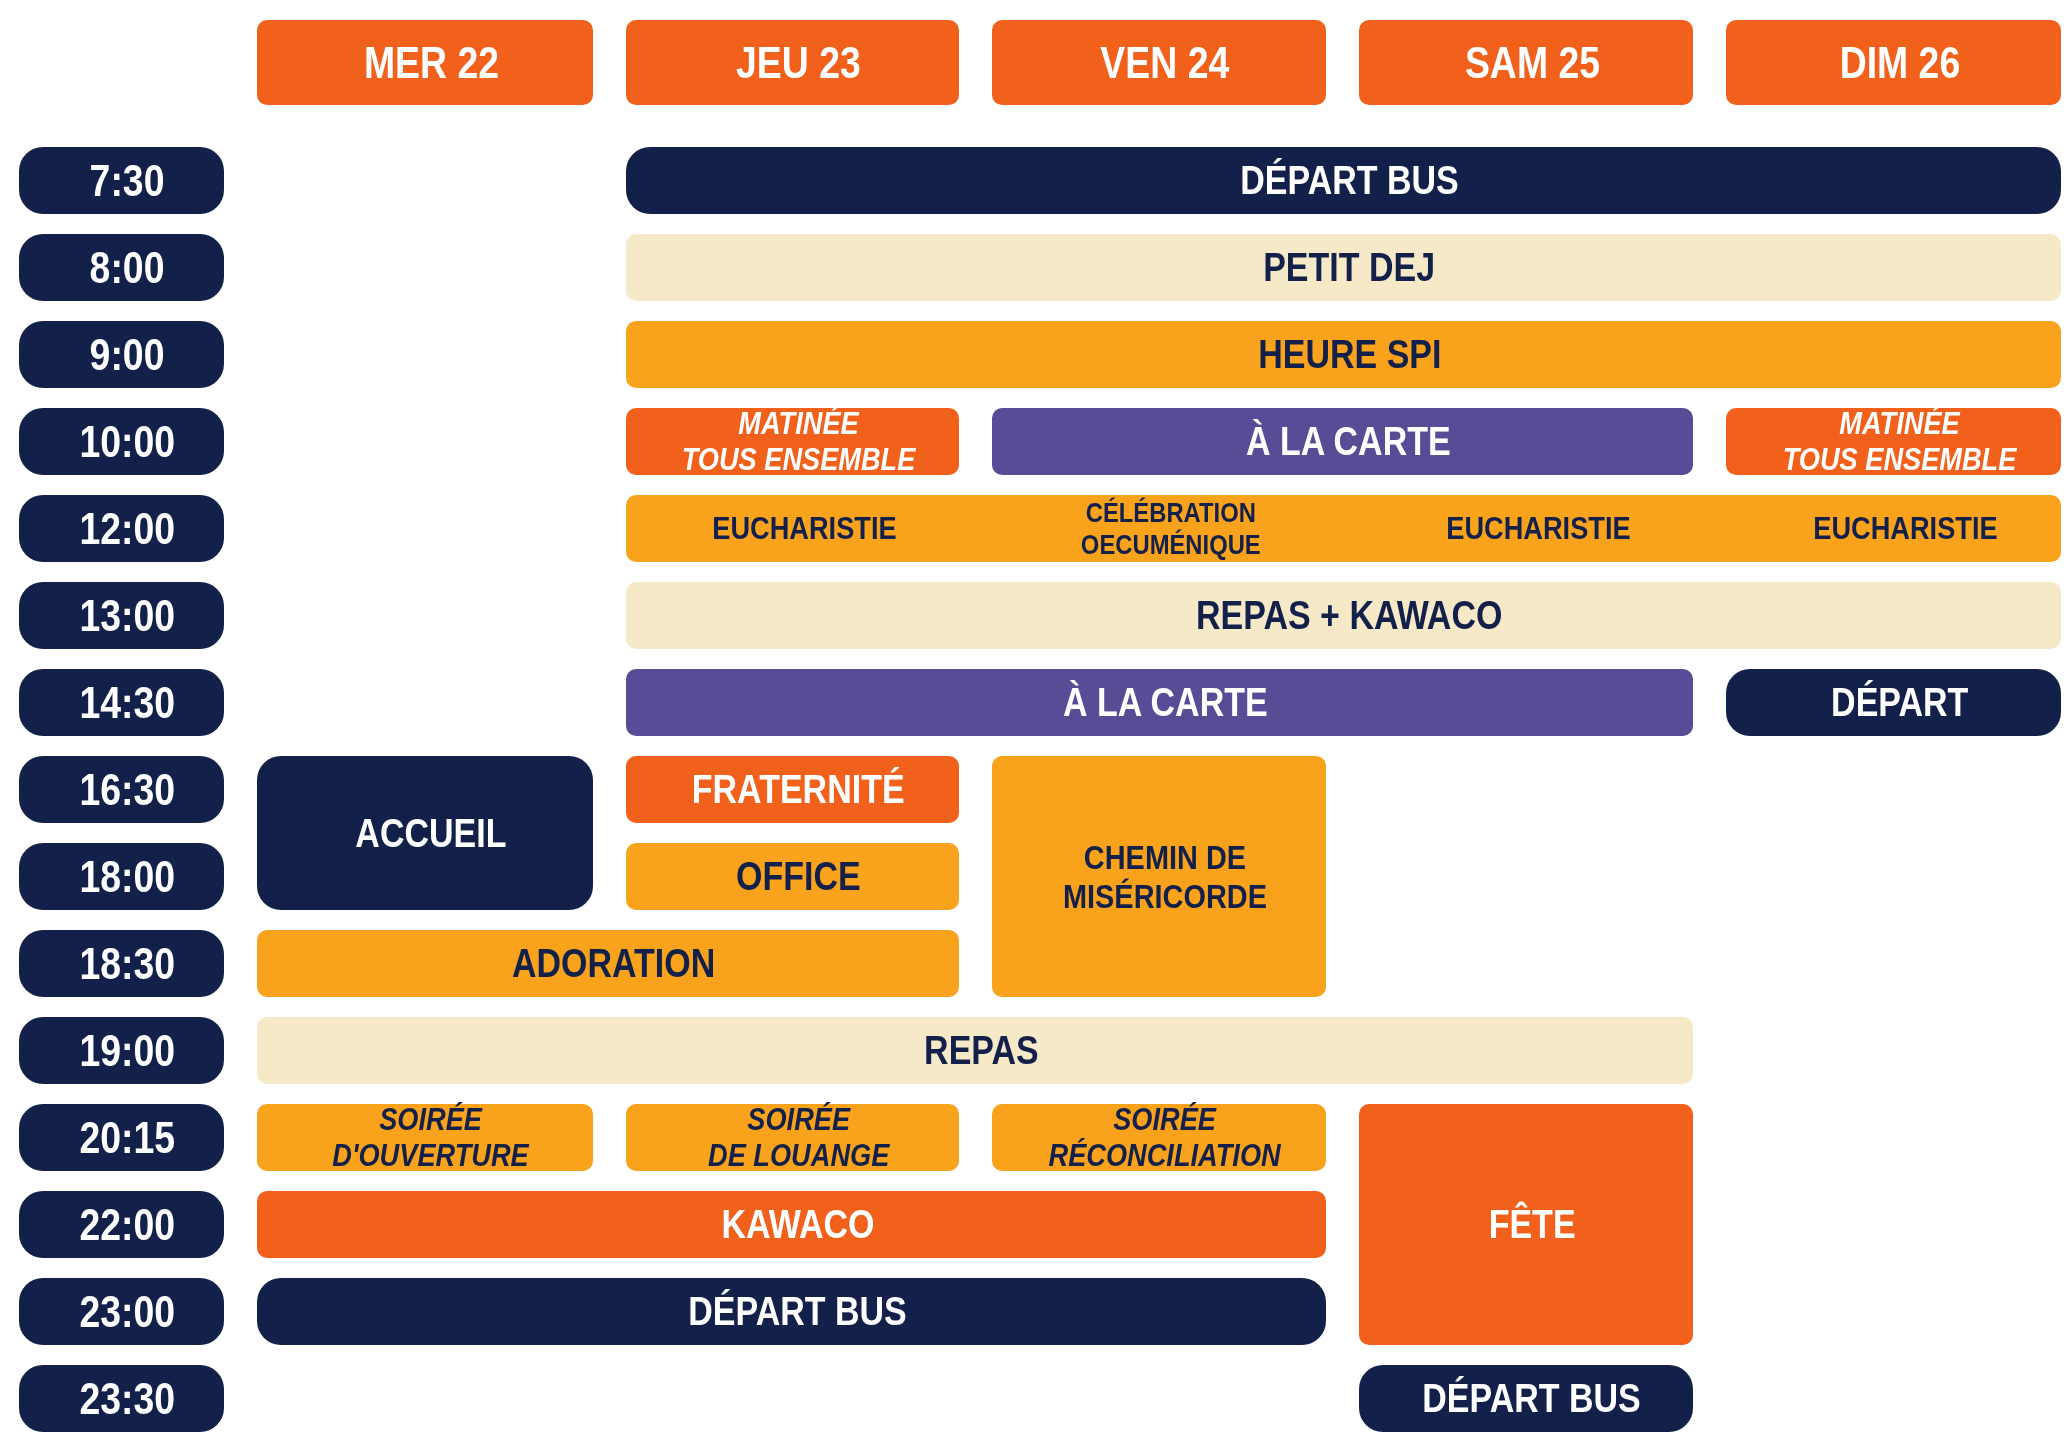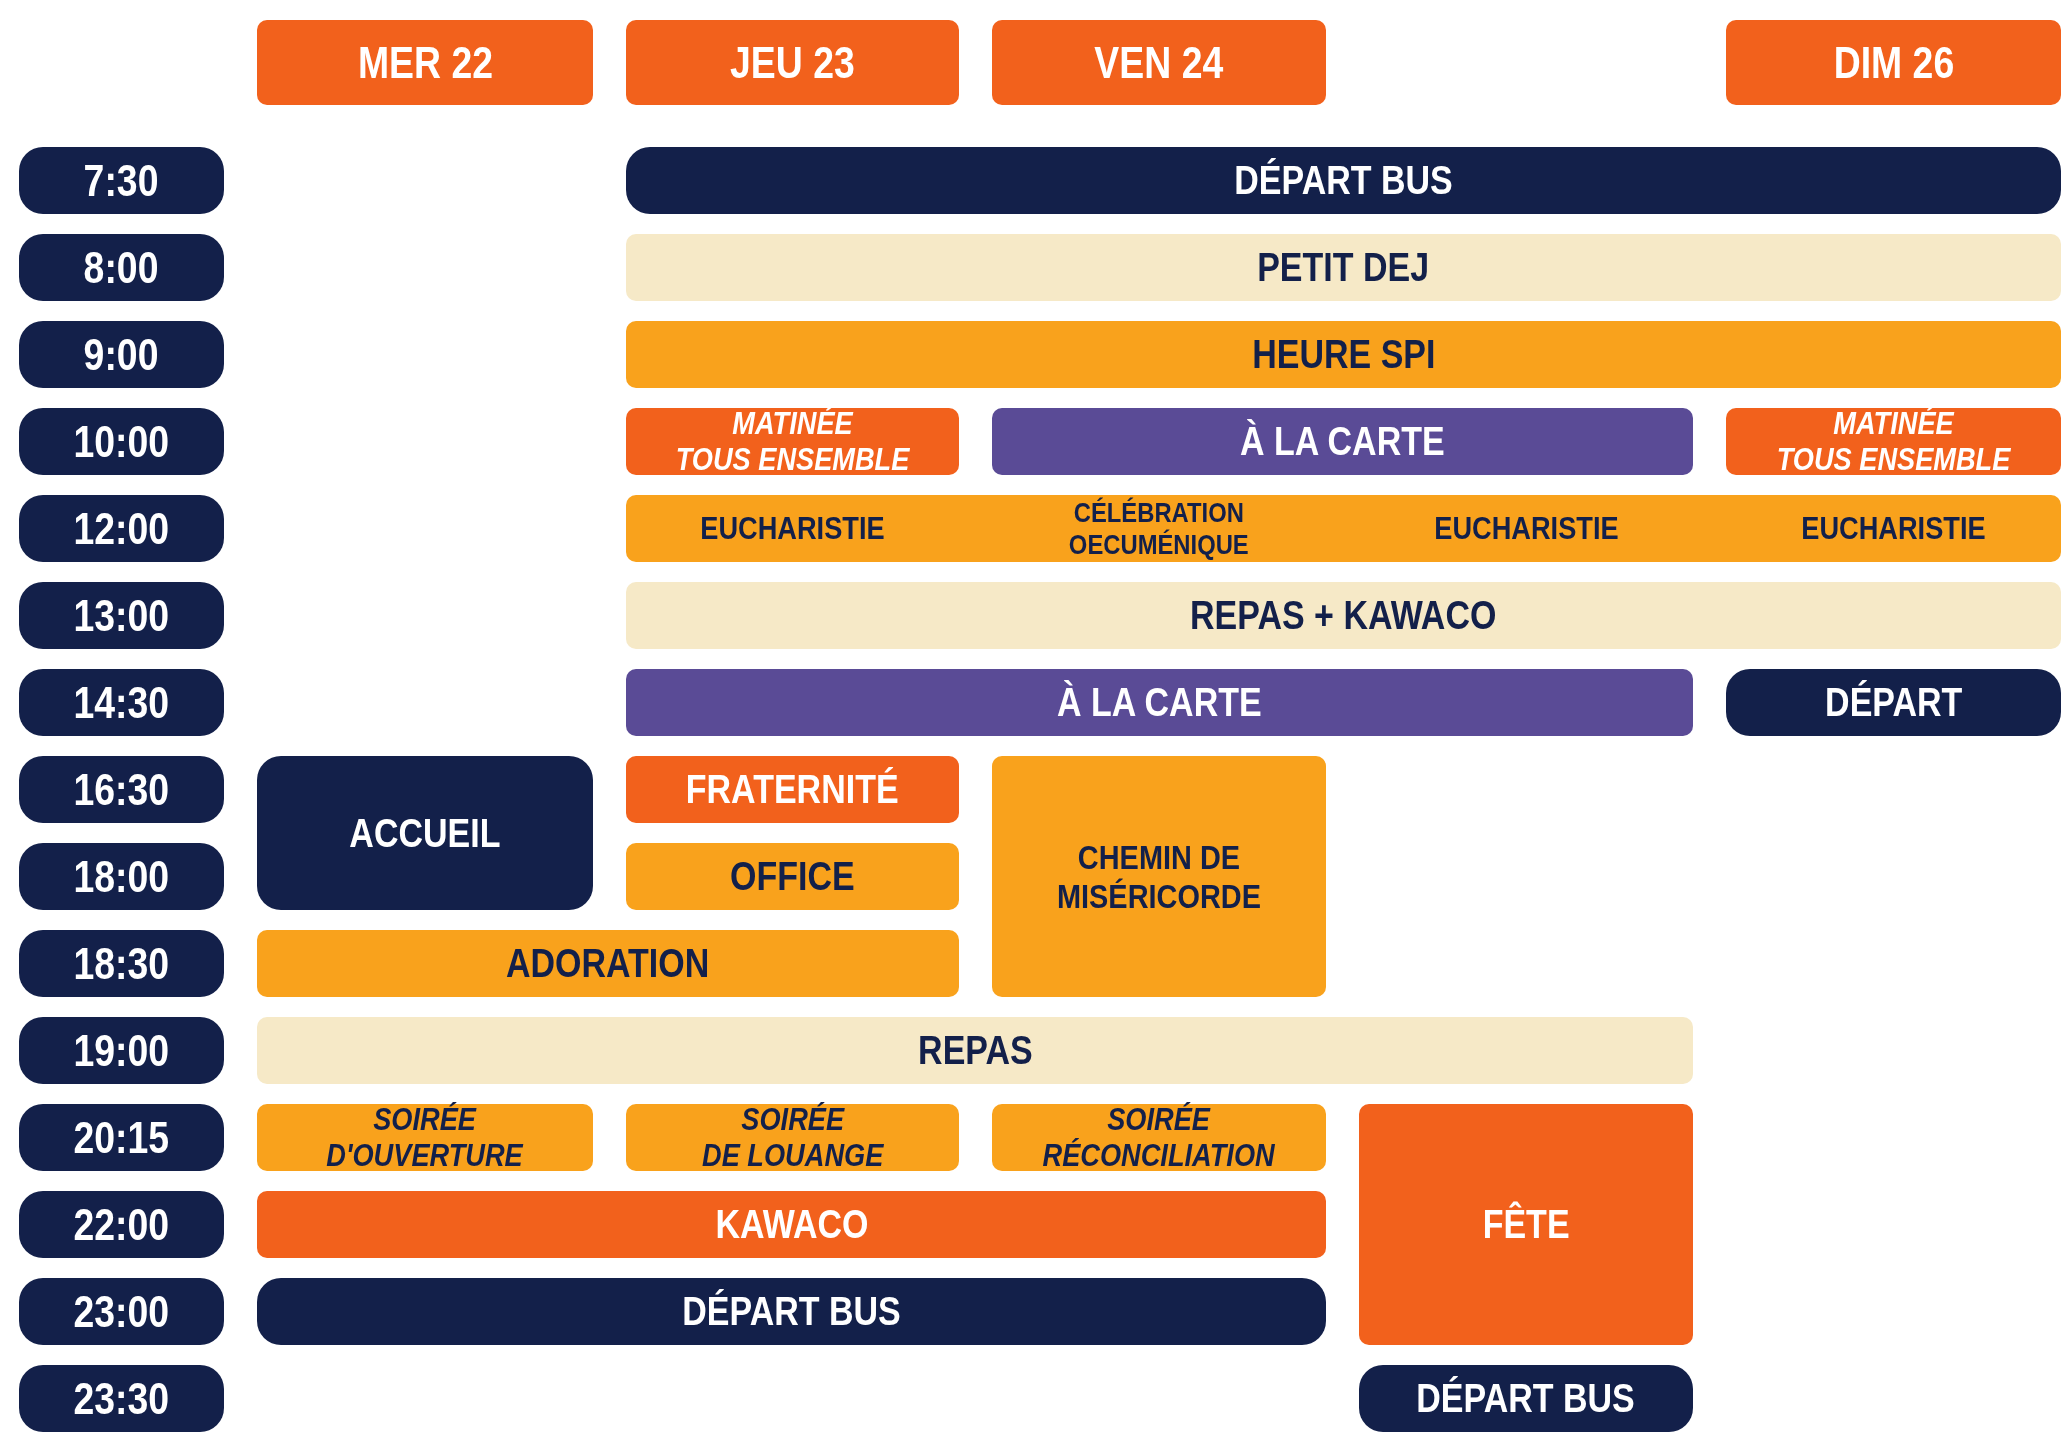--- a/index.html
+++ b/index.html
@@ -13,20 +13,21 @@
     grid-template-rows:85px 2px repeat(15,67px);
     gap:20px 33px;
     background:#ffffff;
     font-family:"Liberation Sans","DejaVu Sans",sans-serif;
     font-weight:700;
   }
   .day,.time,.ev{
     border-radius:10px;
     display:flex;align-items:center;justify-content:center;
     text-align:center;
+    padding-left:12px;
   }
   .day{font-size:44px;}
   .time{grid-column:1;font-size:44px;}
   .ev{font-size:40px;}
   .ev.small{font-size:32px;font-style:italic;}
   .bg-orange{background:var(--orange);}
   .bg-amber{background:var(--amber);}
   .bg-cream{background:var(--cream);}
   .bg-navy{background:var(--navy);border-radius:24px;}
   .bg-purple{background:var(--purple);}
@@ -50,20 +51,23 @@
 
   <div class="day bg-orange tx-white" style="grid-column:2;grid-row:1">
       <span class="lbl">MER 22</span>
     </div>
   <div class="day bg-orange tx-white" style="grid-column:3;grid-row:1">
       <span class="lbl">JEU 23</span>
     </div>
   <div class="day bg-orange tx-white" style="grid-column:4;grid-row:1">
       <span class="lbl">VEN 24</span>
     </div>
+  <div class="day bg-orange tx-white" style="grid-column:5;grid-row:1">
+      <span class="lbl">SAM 25</span>
+    </div>
   <div class="day bg-orange tx-white" style="grid-column:6;grid-row:1">
       <span class="lbl">DIM 26</span>
     </div>
 
   <div class="time bg-navy tx-white" style="grid-row:3">
       <span class="lbl">7:30</span>
     </div>
   <div class="time bg-navy tx-white" style="grid-row:4">
       <span class="lbl">8:00</span>
     </div>

